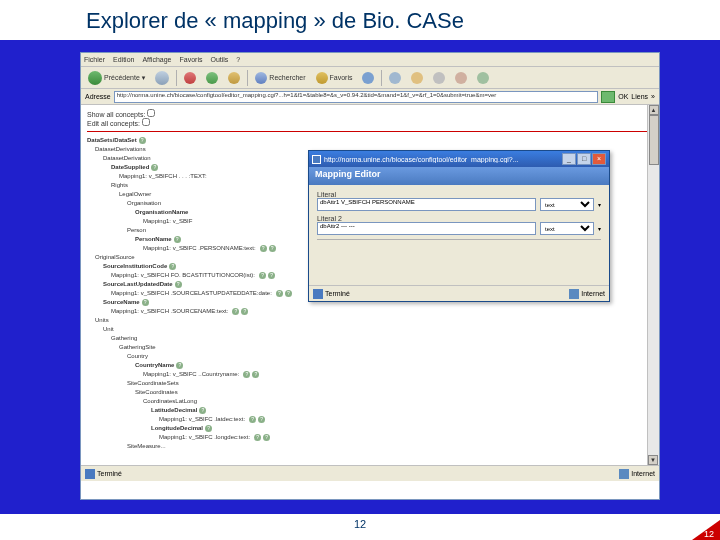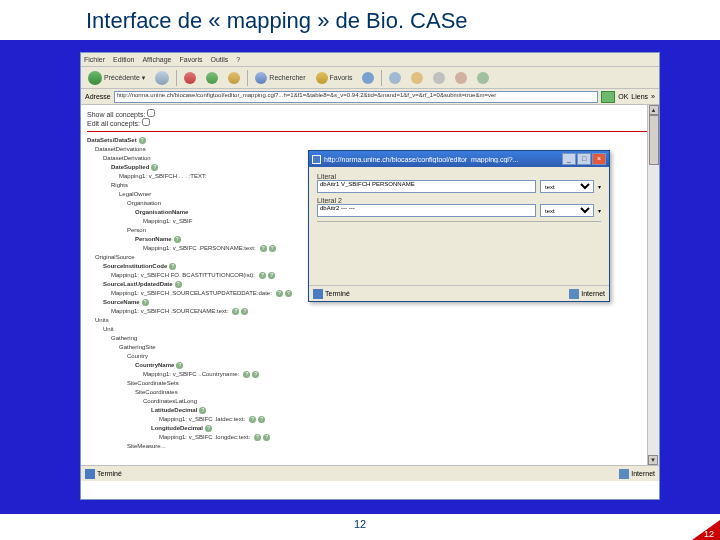--- a/index.html
+++ b/index.html
@@ -65,21 +65,21 @@
 .popup-input { flex: 1; height: 13px; background: #fff; border: 1px solid #7a96bf; font-size: 6px; padding: 0 2px; }
 .popup-select { width: 54px; height: 13px; background: #fff; border: 1px solid #7a96bf; font-size: 6px; }
 .popup-hr { height: 1px; background: #b0b0b0; margin: 4px 0; }
 .popup-status { height: 16px; background: #ece9d8; border-top: 1px solid #c0c0c0; display: flex; align-items: center; justify-content: space-between; font-size: 7px; padding: 0 4px; position: absolute; bottom: 0; left: 0; right: 0; }
 </style>
 </head>
 <body>
 
 <div class="slide">
   <div class="title-bg"></div>
-  <div class="slide-title">Interface de « mapping » de Bio. CASe</div>
+  <div class="slide-title">Explorer de « mapping » de Bio. CASe</div>
 
   <div class="ie-window">
 
 
     <div class="ie-menubar">
       <span>Fichier</span>
       <span>Edition</span>
       <span>Affichage</span>
       <span>Favoris</span>
       <span>Outils</span>
@@ -205,20 +205,21 @@
   <div class="popup">
     <div class="popup-titlebar">
       <div class="popup-title-icon"></div>
       <span style="overflow:hidden;white-space:nowrap;flex:1">http://norma.unine.ch/biocase/configtool/editor_mapping.cgi?...</span>
       <div class="win-btns">
         <div class="win-btn">_</div>
         <div class="win-btn">□</div>
         <div class="win-btn close">×</div>
       </div>
     </div>
+    <div class="popup-header">Mapping Editor</div>
     <div class="popup-body">
       <div class="popup-label">Literal</div>
       <div class="popup-row">
         <div class="popup-input">dbAttr1  V_SBIFCH        PERSONNAME</div>
         <select class="popup-select"><option>text</option></select>
         <span style="font-size:6px">▾</span>
       </div>
       <div class="popup-label">Literal 2</div>
       <div class="popup-row">
         <div class="popup-input">dbAttr2  ---  ---</div>

